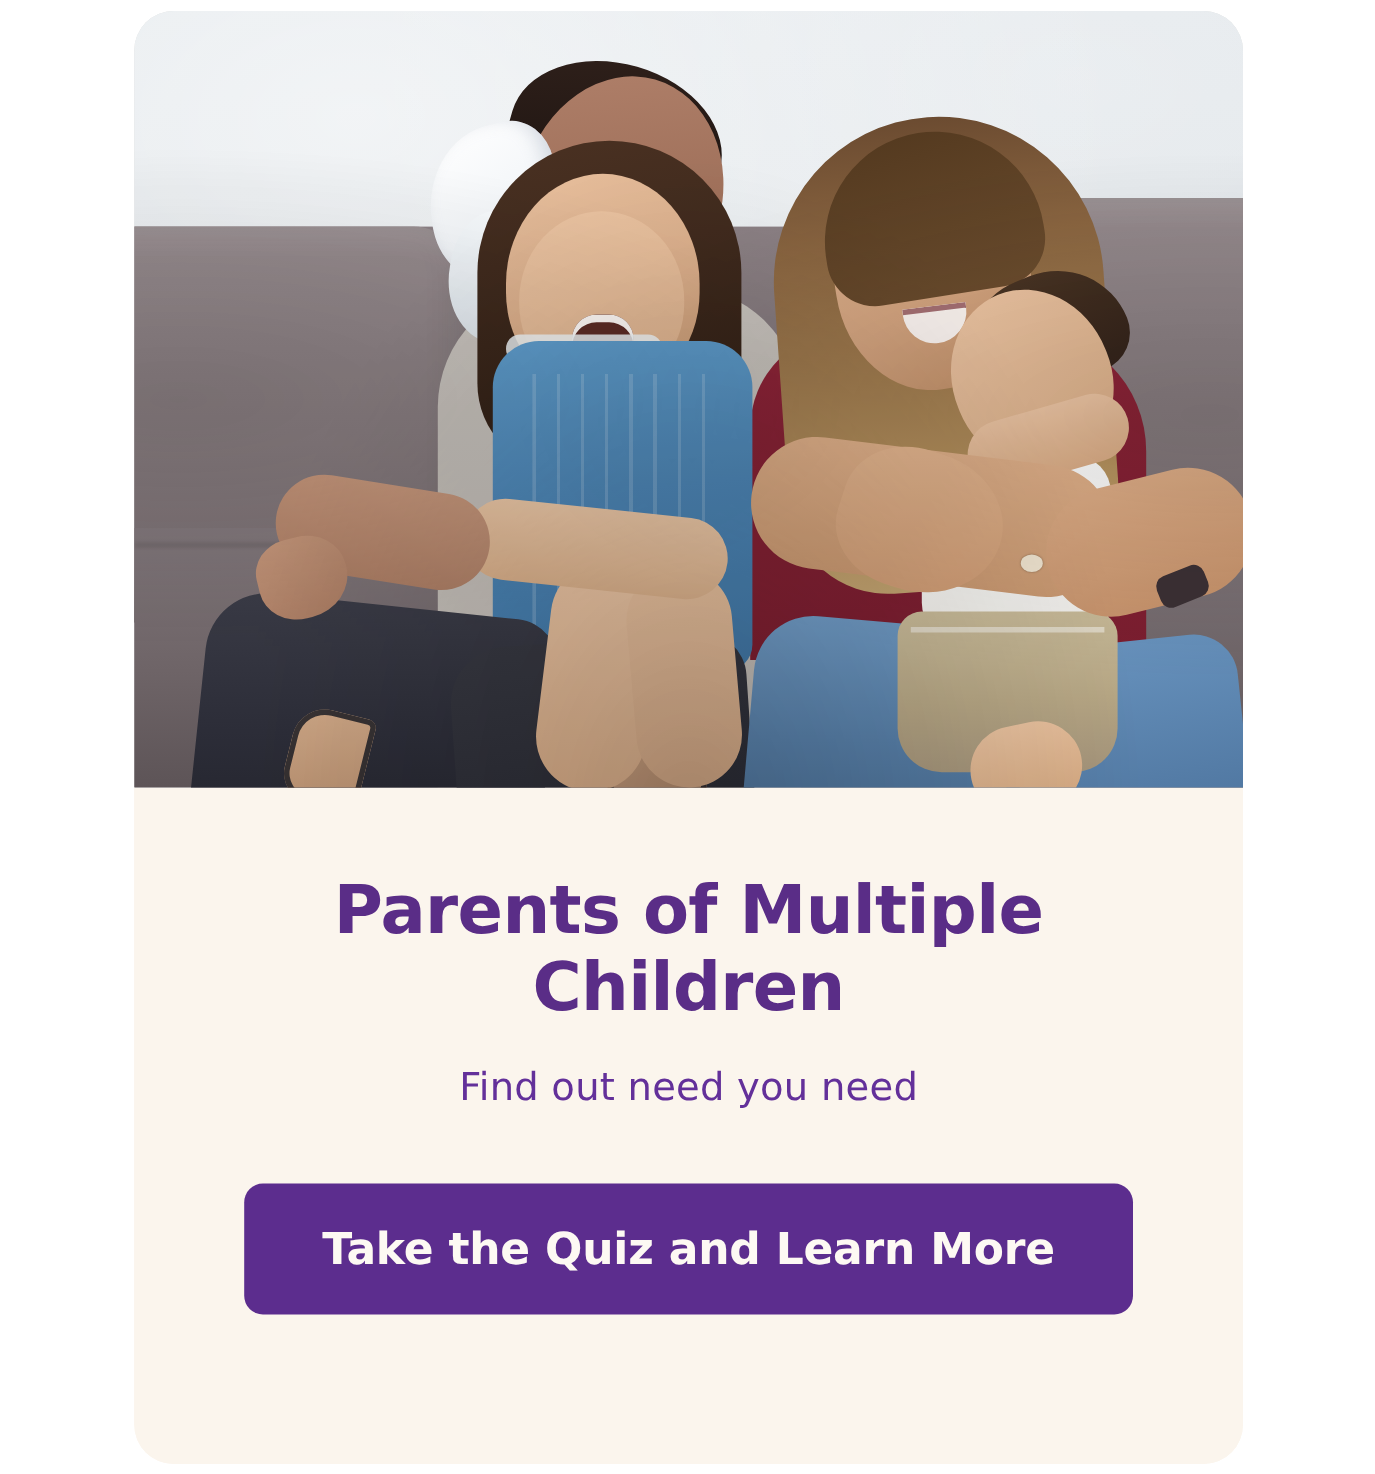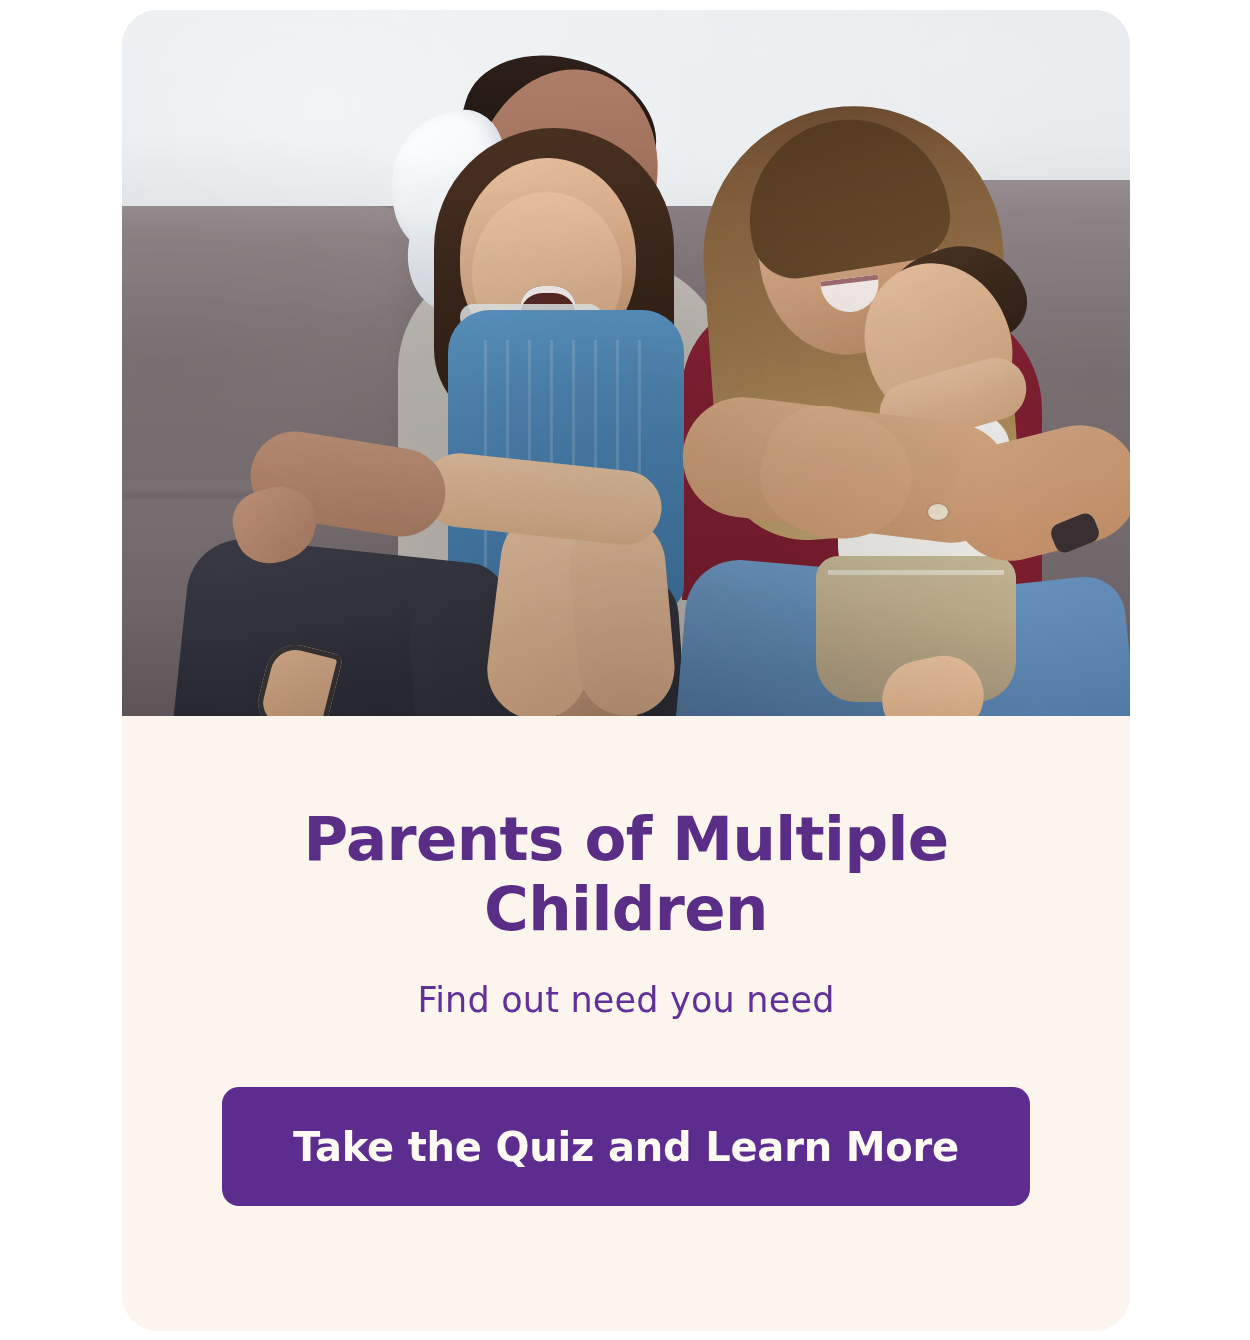--- a/index.html
+++ b/index.html
@@ -443,21 +443,21 @@
   
   .card-body {
     flex: 1 1 auto;
     background: #fbf5ed;
     padding: 76px 60px 0 60px;
     text-align: center;
     box-sizing: border-box;
   }
 
   .headline {
-    margin: 12px;
+    margin: 1px;
     font-family: "DejaVu Sans", sans-serif;
     font-size: 61px;
     font-weight: 700;
     line-height: 1.14;
     letter-spacing: -0.6px;
     color: #5a2d87;
     max-width: 720px;
     margin-left: auto;
     margin-right: auto;
   }

